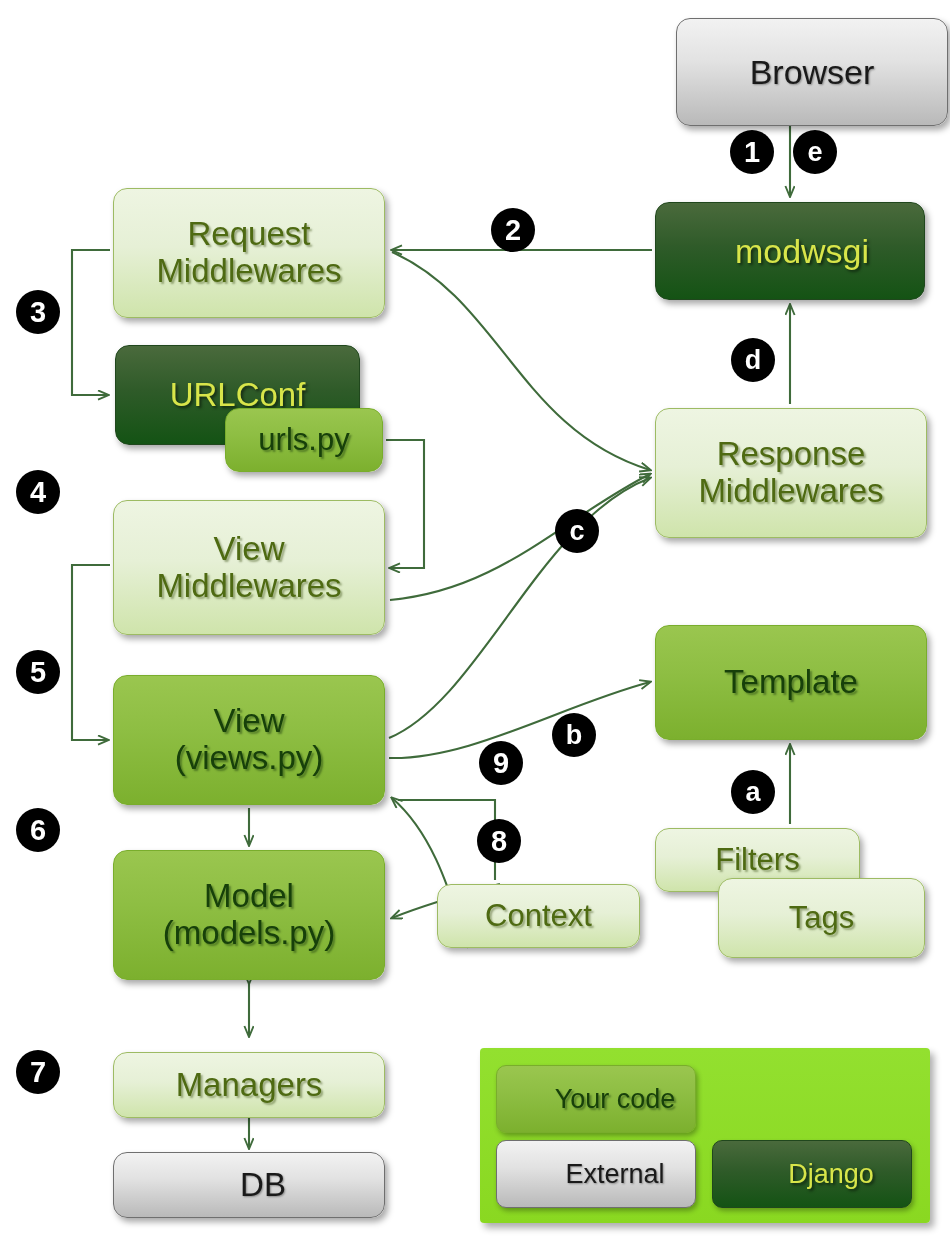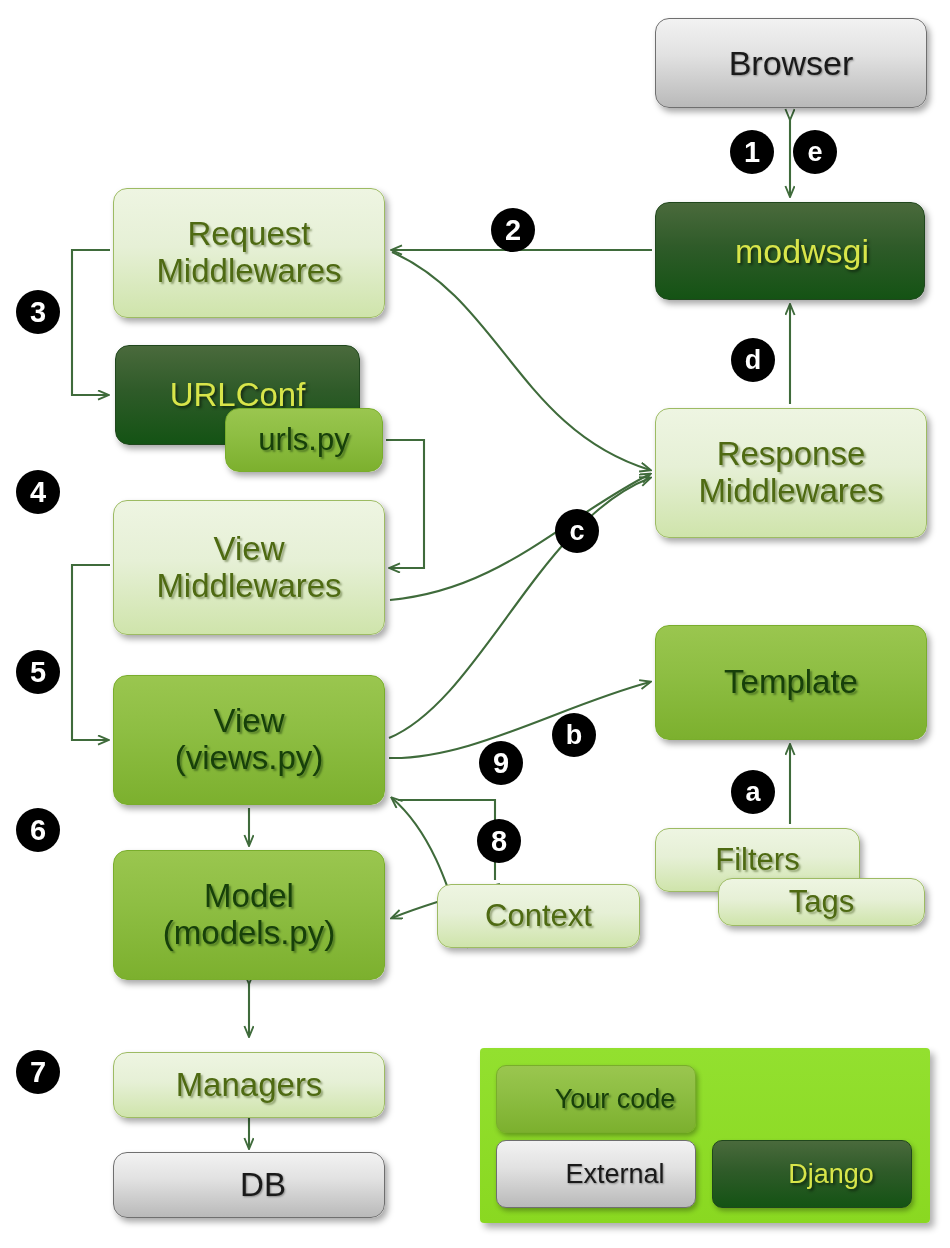--- a/index.html
+++ b/index.html
@@ -139,39 +139,39 @@
 
       <path d="M390,600 C500,590 560,520 650,474" marker-end="url(#ah)"></path>
 
       <path d="M389,738 C480,700 540,520 650,478" marker-end="url(#ah)"></path>
 
       <path d="M790,404 L790,305" marker-end="url(#ah)"></path>
     </g>
   </svg>
 
   <div id="nodes">
-      <div class="node sty-external" style="left: 655px; top: 18px; width: 272px; height: 90px; font-size: 34px;"><span class="lbl">Browser</span></div>
+      <div class="node sty-external" style="left: 676px; top: 18px; width: 272px; height: 108px; font-size: 34px;"><span class="lbl">Browser</span></div>
       <div class="node sty-django" style="left: 655px; top: 202px; width: 270px; height: 98px; font-size: 34px; padding-left: 24px;"><span class="lbl">modwsgi</span></div>
       <div class="node sty-extendable" style="left: 113px; top: 188px; width: 272px; height: 130px; font-size: 33px;"><span class="lbl">Request
 Middlewares</span></div>
       <div class="node sty-django" style="left: 115px; top: 345px; width: 245px; height: 100px; font-size: 33px;"><span class="lbl">URLConf</span></div>
       <div class="node sty-yourcode" style="left: 225px; top: 408px; width: 158px; height: 64px; font-size: 31px;"><span class="lbl">urls.py</span></div>
       <div class="node sty-extendable" style="left: 113px; top: 500px; width: 272px; height: 135px; font-size: 33px;"><span class="lbl">View
 Middlewares</span></div>
       <div class="node sty-yourcode" style="left: 113px; top: 675px; width: 272px; height: 130px; font-size: 33px;"><span class="lbl">View
 (views.py)</span></div>
       <div class="node sty-yourcode" style="left: 113px; top: 850px; width: 272px; height: 130px; font-size: 33px;"><span class="lbl">Model
 (models.py)</span></div>
       <div class="node sty-extendable" style="left: 113px; top: 1040px; width: 272px; height: 66px; font-size: 33px; margin-top: 12px;"><span class="lbl">Managers</span></div>
       <div class="node sty-external" style="left: 113px; top: 1152px; width: 272px; height: 66px; font-size: 33px; padding-left: 28px;"><span class="lbl">DB</span></div>
       <div class="node sty-extendable" style="left: 655px; top: 408px; width: 272px; height: 130px; font-size: 33px;"><span class="lbl">Response
 Middlewares</span></div>
       <div class="node sty-yourcode" style="left: 655px; top: 625px; width: 272px; height: 115px; font-size: 33px;"><span class="lbl">Template</span></div>
       <div class="node sty-extendable" style="left: 655px; top: 828px; width: 205px; height: 64px; font-size: 31px;"><span class="lbl">Filters</span></div>
-      <div class="node sty-extendable" style="left: 718px; top: 878px; width: 207px; height: 48px; font-size: 31px;"><span class="lbl">Tags</span></div>
+      <div class="node sty-extendable" style="left: 718px; top: 878px; width: 207px; height: 80px; font-size: 31px;"><span class="lbl">Tags</span></div>
       <div class="node sty-extendable" style="left: 437px; top: 884px; width: 203px; height: 64px; font-size: 31px;"><span class="lbl">Context</span></div>
     </div>
 
   <div id="badges">
       <div class="badge" style="left: 730px; top: 130px;">1</div>
       <div class="badge sm" style="left: 793px; top: 130px;">e</div>
       <div class="badge" style="left: 491px; top: 208px;">2</div>
       <div class="badge" style="left: 16px; top: 290px;">3</div>
       <div class="badge sm" style="left: 731px; top: 338px;">d</div>
       <div class="badge" style="left: 16px; top: 470px;">4</div>

